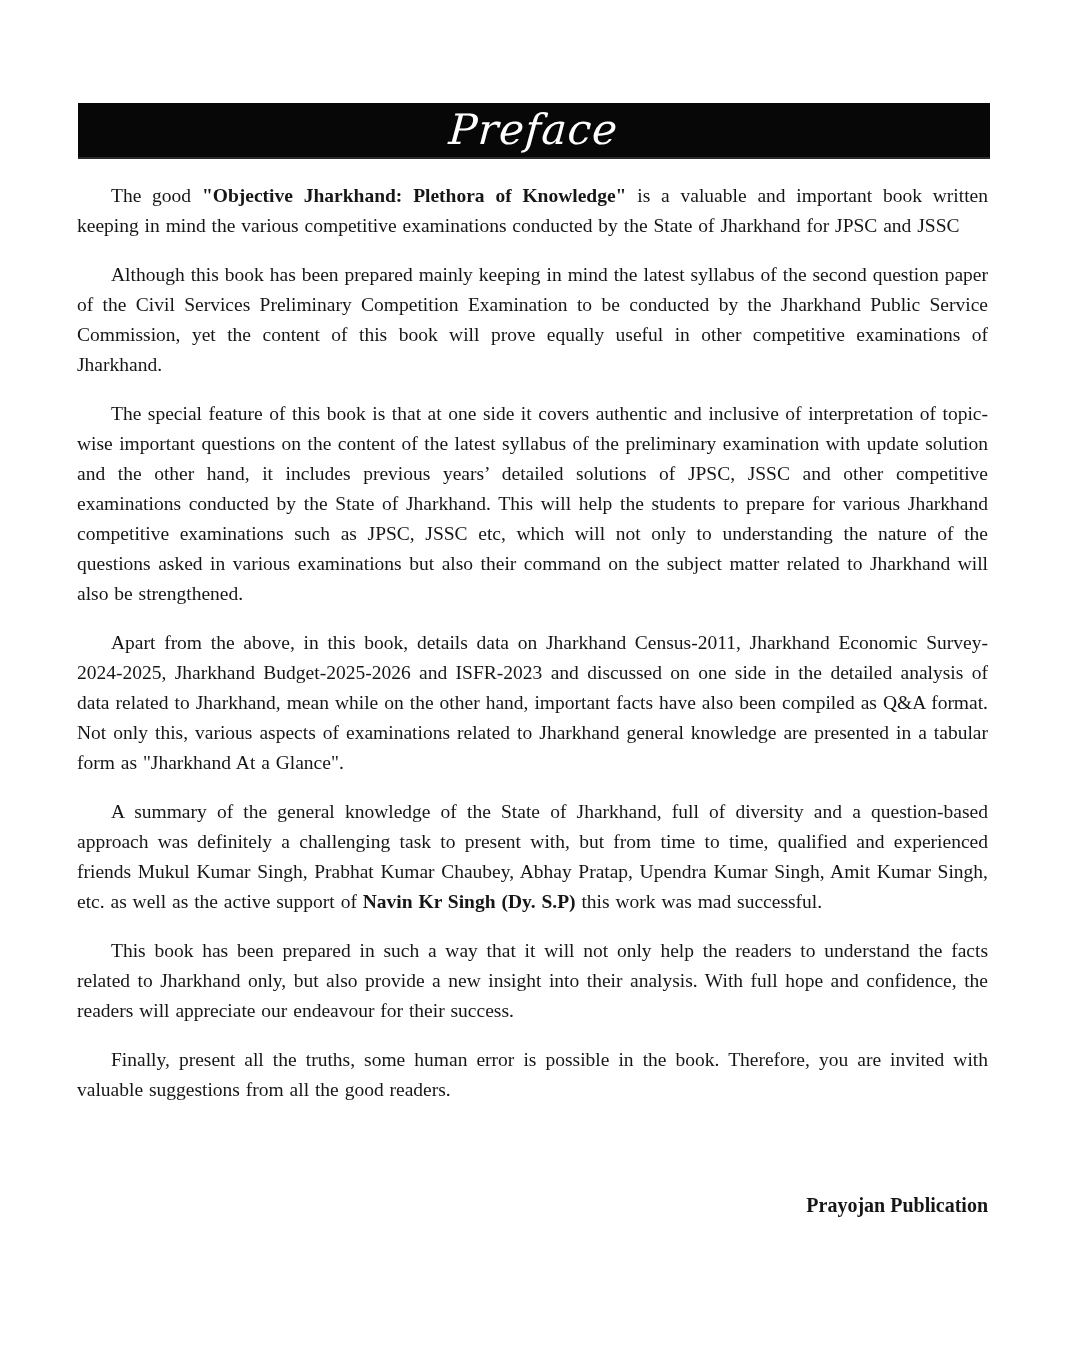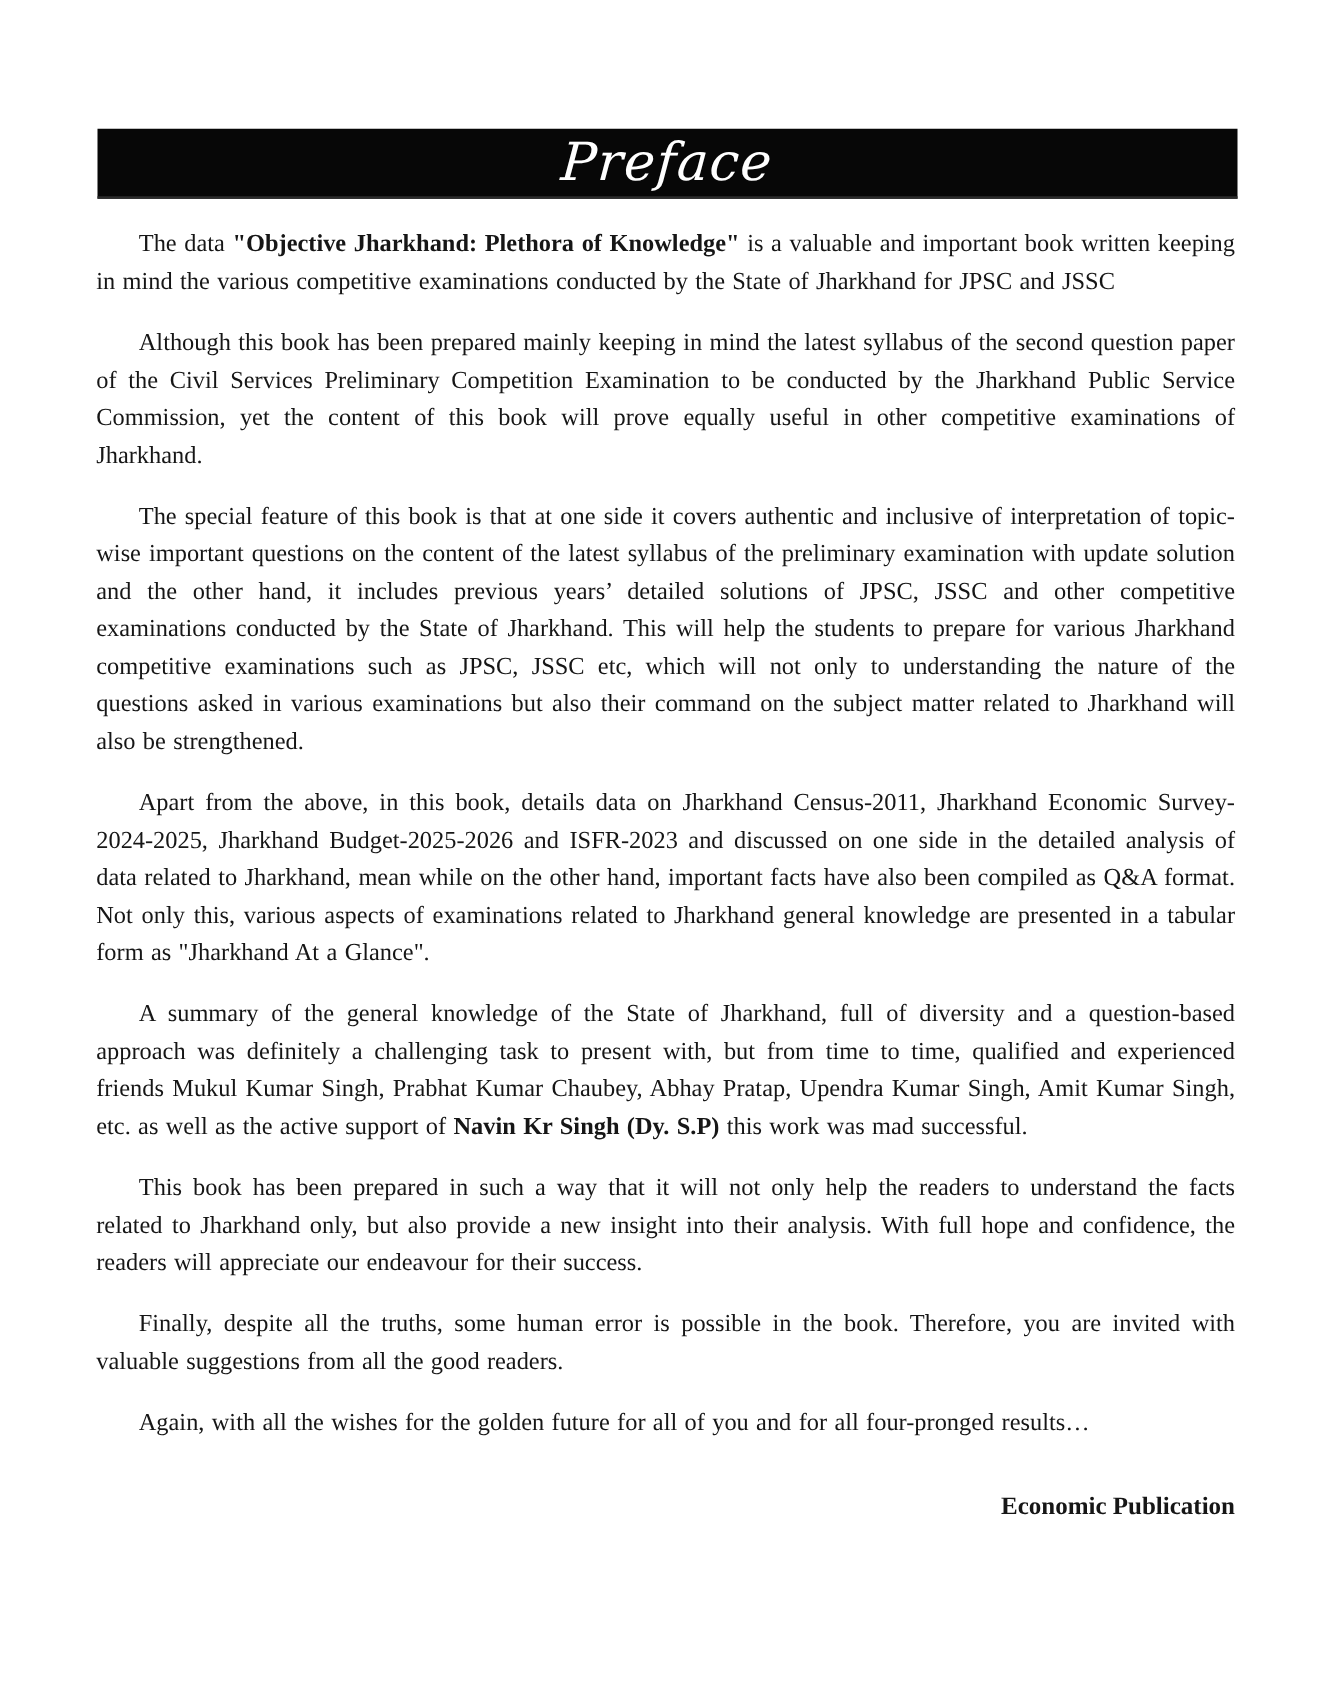--- a/index.html
+++ b/index.html
@@ -64,23 +64,22 @@
   }
 </style>
 </head>
 <body>
 
 <div class="page">
   <div class="header-bar">
     <span class="header-title">Preface</span>
   </div>
   <div class="body-text">
-      <p class="para"><span>The  data </span><span class="bold">"Objective Jharkhand: Plethora of Knowledge"</span><span> is a valuable and important book written keeping in mind the various competitive examinations conducted by the State of Jharkhand for JPSC and JSSC</span></p>
+      <p class="para"><span>The  good </span><span class="bold">"Objective Jharkhand: Plethora of Knowledge"</span><span> is a valuable and important book written keeping in mind the various competitive examinations conducted by the State of Jharkhand for JPSC and JSSC</span></p>
       <p class="para"><span>Although this book has been prepared mainly keeping in mind the latest syllabus of the second question paper of the Civil Services Preliminary Competition Examination to be conducted by the Jharkhand Public Service Commission, yet the content of this book will prove equally useful in other competitive examinations of Jharkhand.</span></p>
       <p class="para"><span>The special feature of this book is that at one side it covers authentic and inclusive of interpretation of topic-wise important questions on the content of the latest syllabus of the preliminary examination with update solution and the other hand, it includes previous years’ detailed solutions of JPSC, JSSC and other competitive examinations conducted by the State of Jharkhand. This will help the students to prepare for various  Jharkhand competitive examinations such as JPSC, JSSC etc, which will not only to understanding the nature of the questions asked in various examinations but also their command on the subject matter related to Jharkhand will also be strengthened.</span></p>
       <p class="para"><span>Apart from the above, in this book, details data on Jharkhand Census-2011, Jharkhand Economic Survey-2024-2025, Jharkhand Budget-2025-2026 and ISFR-2023 and discussed on one side in the detailed analysis of data related to Jharkhand, mean while on the other hand, important facts have also been compiled as Q&amp;A format. Not only this, various aspects of examinations related to Jharkhand general knowledge are presented in a tabular form as "Jharkhand At a Glance".</span></p>
       <p class="para"><span>A summary of the general knowledge of the State of Jharkhand, full of diversity and a question-based approach was definitely a challenging task to present with, but from time to time, qualified and experienced friends Mukul Kumar Singh, Prabhat Kumar Chaubey, Abhay Pratap,  Upendra Kumar Singh, Amit Kumar Singh, etc. as well as the active support of </span><span class="bold">Navin Kr Singh (Dy. S.P)</span><span> this work was mad successful.</span></p>
       <p class="para"><span>This book has been prepared in such a way that it will not only help the readers to understand the facts related to Jharkhand only, but also provide a new insight into their analysis. With full hope and confidence, the readers will appreciate our endeavour for their success.</span></p>
-      <p class="para"><span>Finally, despite all the truths, some human error is possible in the book. Therefore, you are invited with valuable suggestions from all the good readers.</span></p>
-      <p class="para"><span>Again, with all the wishes for the golden future for all of you and for all four-pronged results…</span></p>
+      <p class="para"><span>Finally, present all the truths, some human error is possible in the book. Therefore, you are invited with valuable suggestions from all the good readers.</span></p>
     </div>
-  <div class="signature">Economic Publication</div>
+  <div class="signature">Prayojan Publication</div>
 </div>
 
 </body></html>

